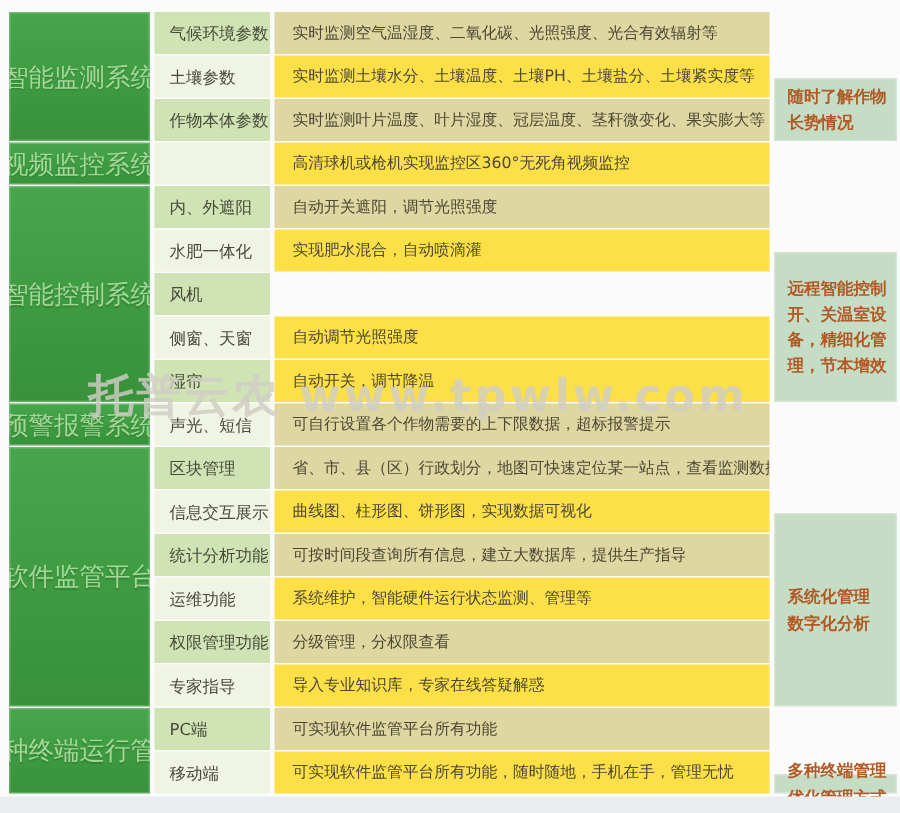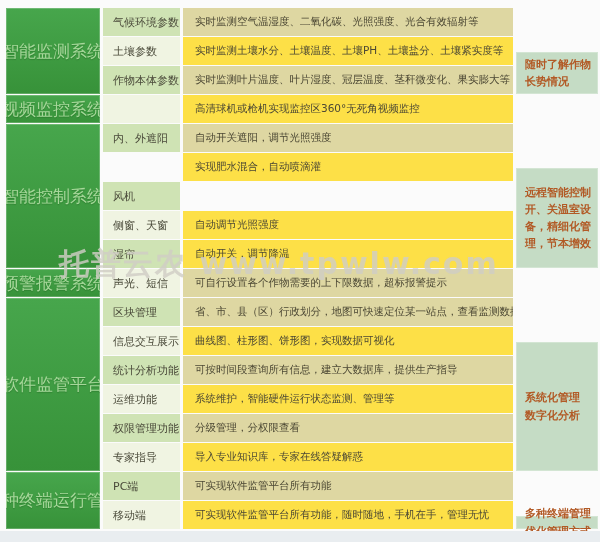--- a/index.html
+++ b/index.html
@@ -81,20 +81,21 @@
   <div class="group-cell" style="grid-row:5/span 5">智能控制系统</div>
   <div class="group-cell" style="grid-row:10/span 1">预警报警系统</div>
   <div class="group-cell" style="grid-row:17/span 2">多种终端运行管理</div>
   <div class="group-cell" style="grid-row:11/span 6">软件监管平台</div>
 
   <div class="label-cell label-green" style="grid-row:1">气候环境参数</div>
   <div class="label-cell label-pale" style="grid-row:2">土壤参数</div>
   <div class="label-cell label-green" style="grid-row:3">作物本体参数</div>
   <div class="label-cell label-pale" style="grid-row:4"></div>
   <div class="label-cell label-green" style="grid-row:5">内、外遮阳</div>
+  <div class="label-cell label-pale" style="grid-row:6">水肥一体化</div>
   <div class="label-cell label-green" style="grid-row:7">风机</div>
   <div class="label-cell label-pale" style="grid-row:8">侧窗、天窗</div>
   <div class="label-cell label-green" style="grid-row:9">湿帘</div>
   <div class="label-cell label-pale" style="grid-row:10">声光、短信</div>
   <div class="label-cell label-green" style="grid-row:11">区块管理</div>
   <div class="label-cell label-pale" style="grid-row:12">信息交互展示</div>
   <div class="label-cell label-green" style="grid-row:13">统计分析功能</div>
   <div class="label-cell label-pale" style="grid-row:14">运维功能</div>
   <div class="label-cell label-green" style="grid-row:15">权限管理功能</div>
   <div class="label-cell label-pale" style="grid-row:16">专家指导</div>

